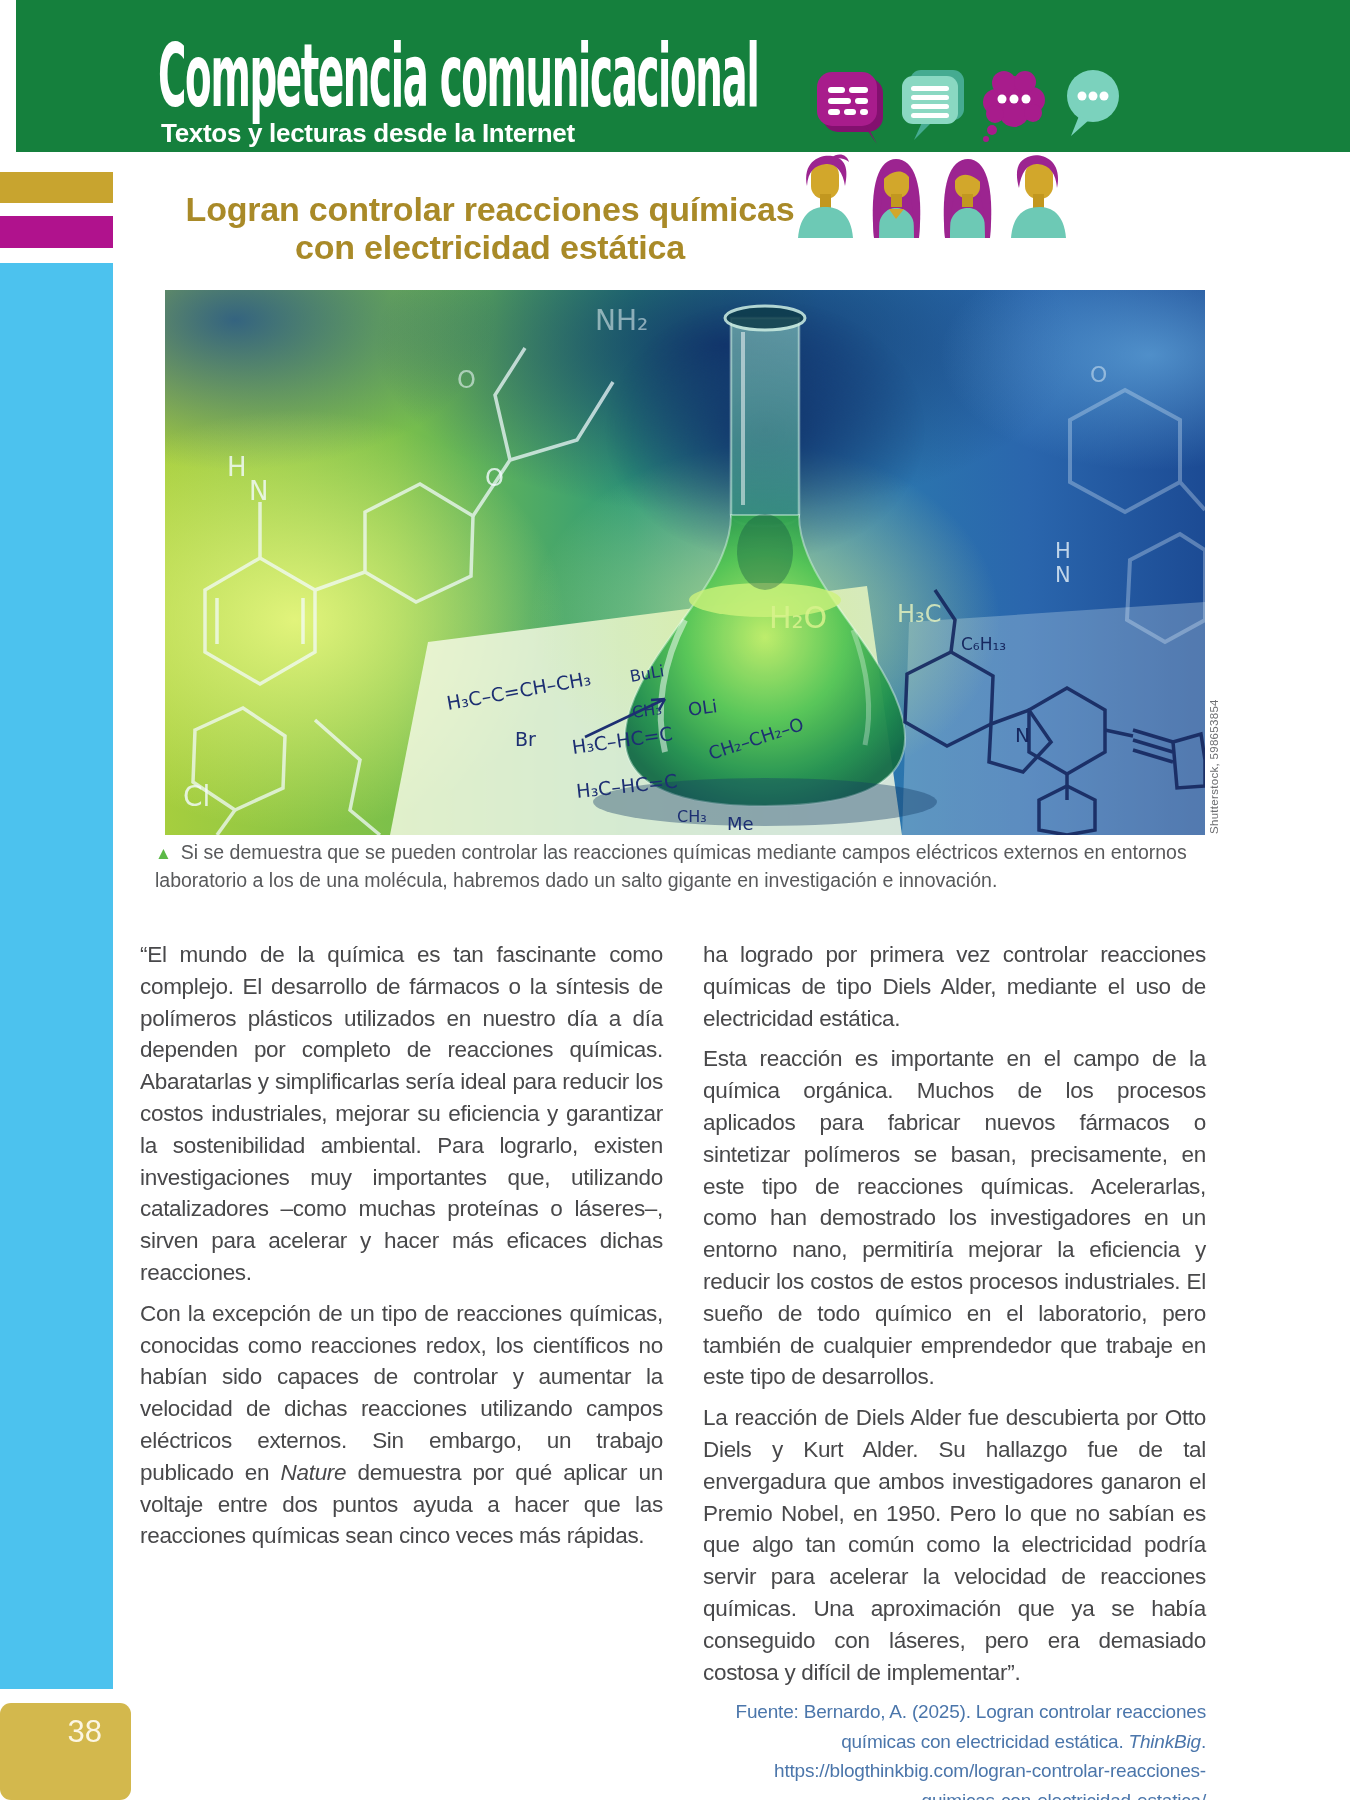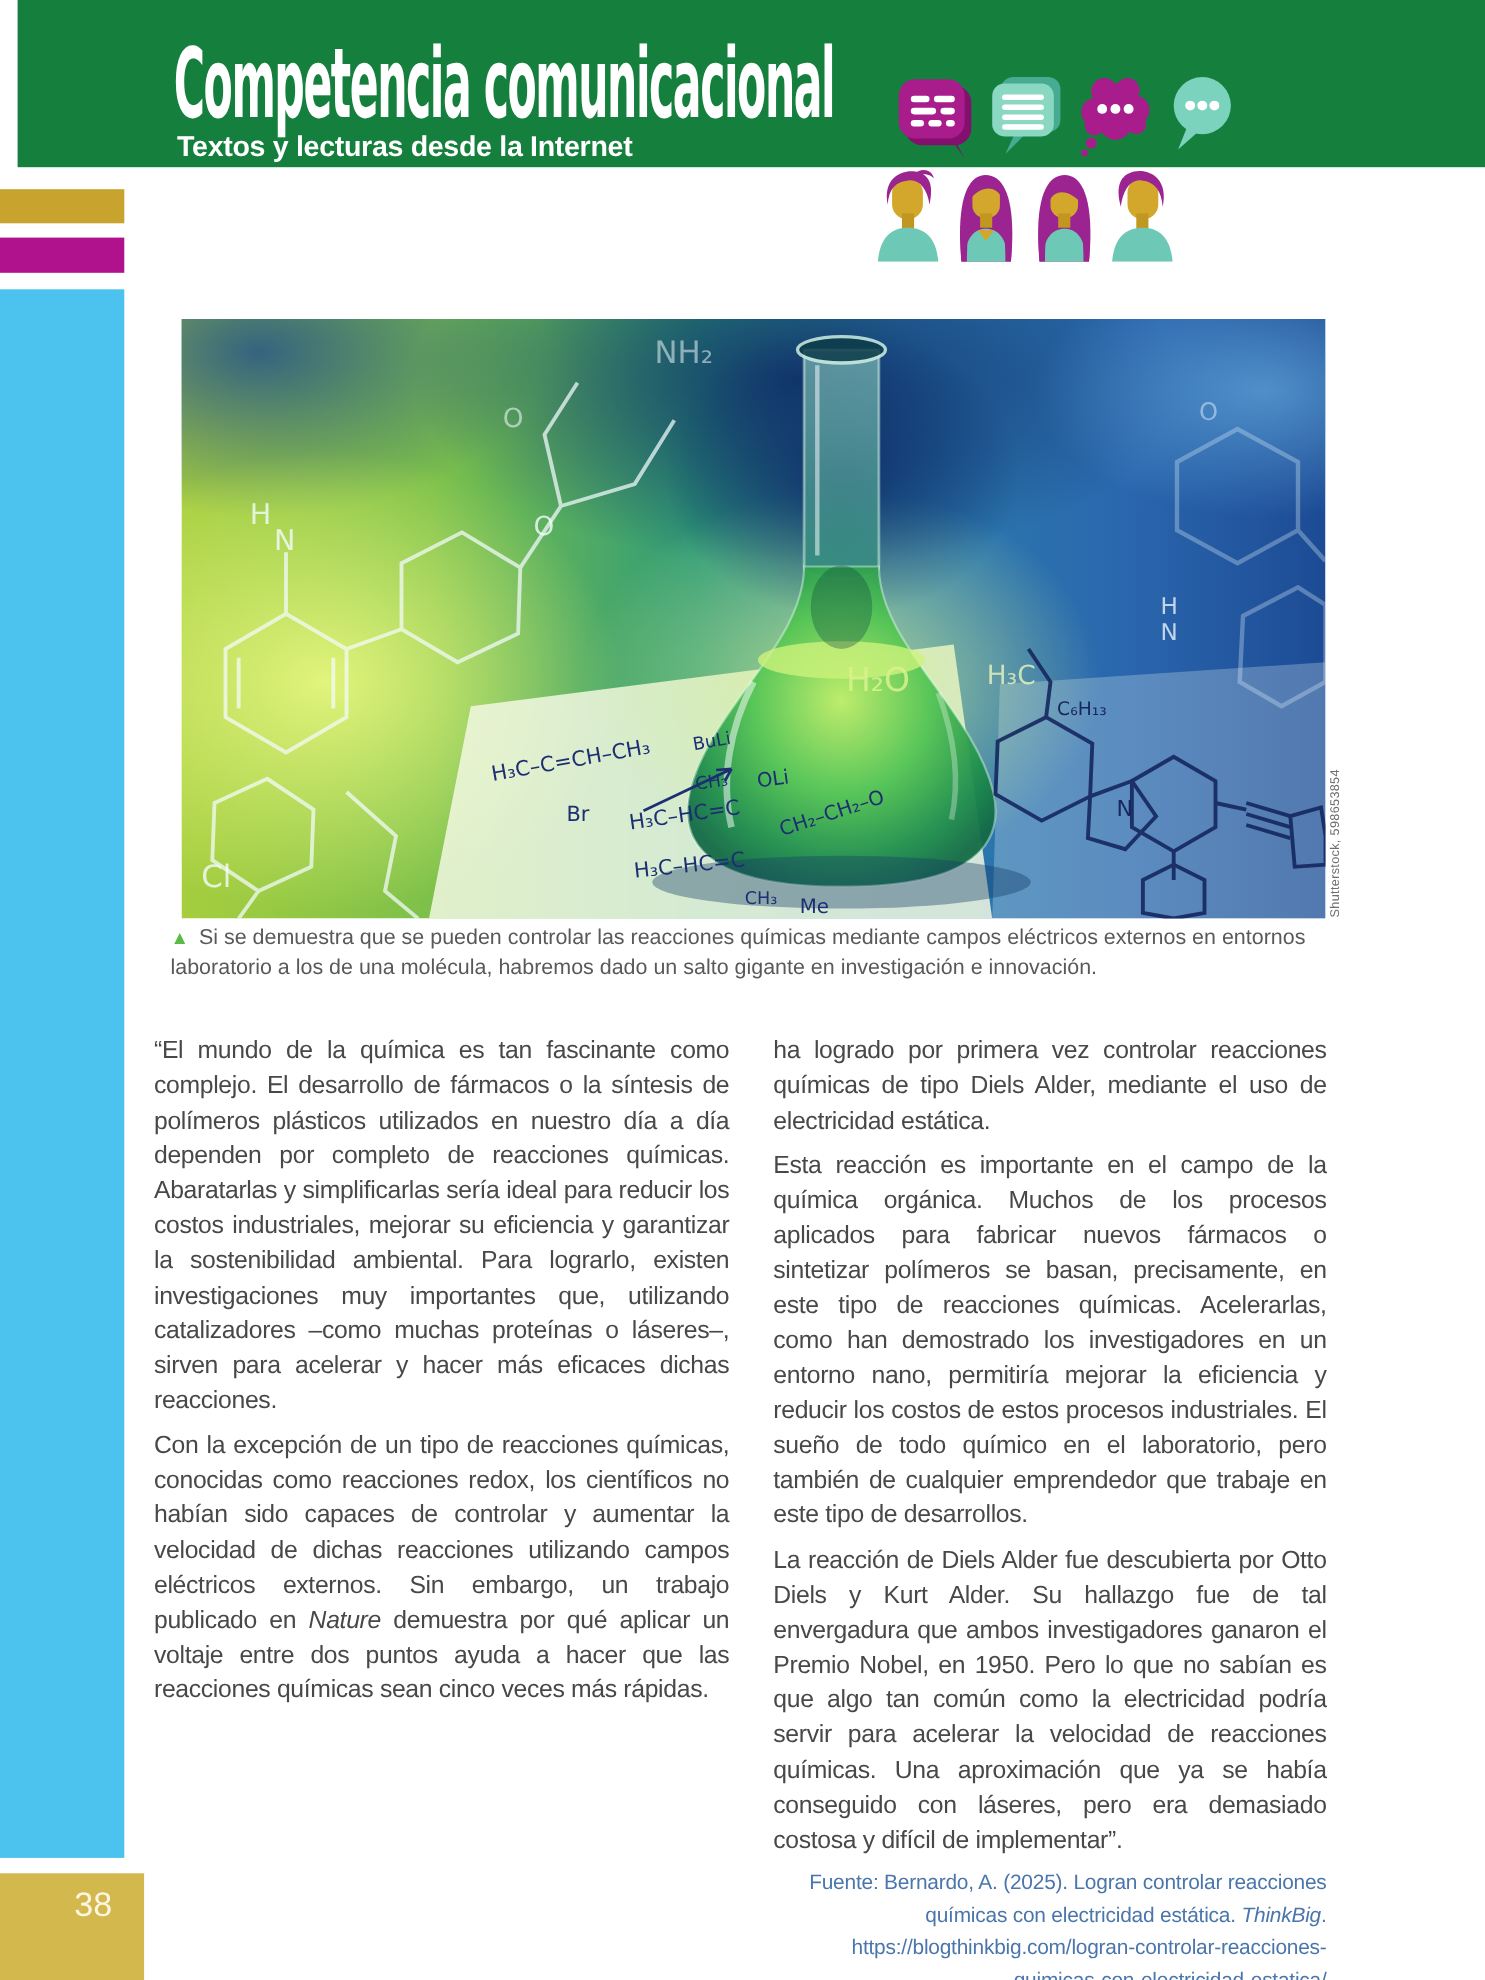--- a/index.html
+++ b/index.html
@@ -47,21 +47,21 @@
   .col p{margin:0 0 9px 0;}
   .col-left{left:140px;width:523px;}
   .col-right{left:703px;width:503px;}
   .ital{font-style:italic;}
 
   
   .source{margin-top:4px;text-align:right;font-size:19px;line-height:29.5px;color:#4b76ab;
           letter-spacing:-0.2px;overflow-wrap:anywhere;}
 
   
-  .pageno{position:absolute;left:0;top:1703px;width:131px;height:97px;background:#d3b84d;}
+  .pageno{position:absolute;left:0;top:1703px;width:131px;height:97px;background:#d3b84d;border-radius:11px;}
   .pageno span{position:absolute;right:29px;top:11px;color:#fcf6e3;font-size:31px;}
 </style>
 </head>
 <body>
 
 <div class="page">
 
   <header class="band">
     <div class="main-title">Competencia comunicacional</div>
     <div class="subtitle">Textos y lecturas desde la Internet</div>
@@ -167,20 +167,24 @@
         <rect x="28" y="42" width="11" height="14" fill="#c2971f"></rect>
         <path d="M6,86 C8,62 20,55 33,55 C47,55 59,62 61,86 Z" fill="#6dc9b5"></path>
       </g>
     </svg>
   </div>
 
   <div class="bar bar-gold"></div>
   <div class="bar bar-magenta"></div>
   <div class="bar bar-cyan"></div>
 
+  <h2 class="article-title" style="margin:0;">
+    <span style="display:block;">Logran controlar reacciones químicas</span>
+    <span style="display:block;">con electricidad estática</span>
+  </h2>
 
   <figure class="photo">
     <svg viewBox="0 0 1040 545" preserveAspectRatio="none">
       <defs>
         <linearGradient id="bg" x1="0" y1="0.5" x2="1" y2="0.5">
           <stop offset="0" stop-color="#a6ce3e"></stop>
             <stop offset="0.22" stop-color="#7cc04a"></stop>
           <stop offset="0.45" stop-color="#2f9b78"></stop>
             <stop offset="0.63" stop-color="#2c7fae"></stop>
           <stop offset="0.83" stop-color="#2a66ad"></stop>

